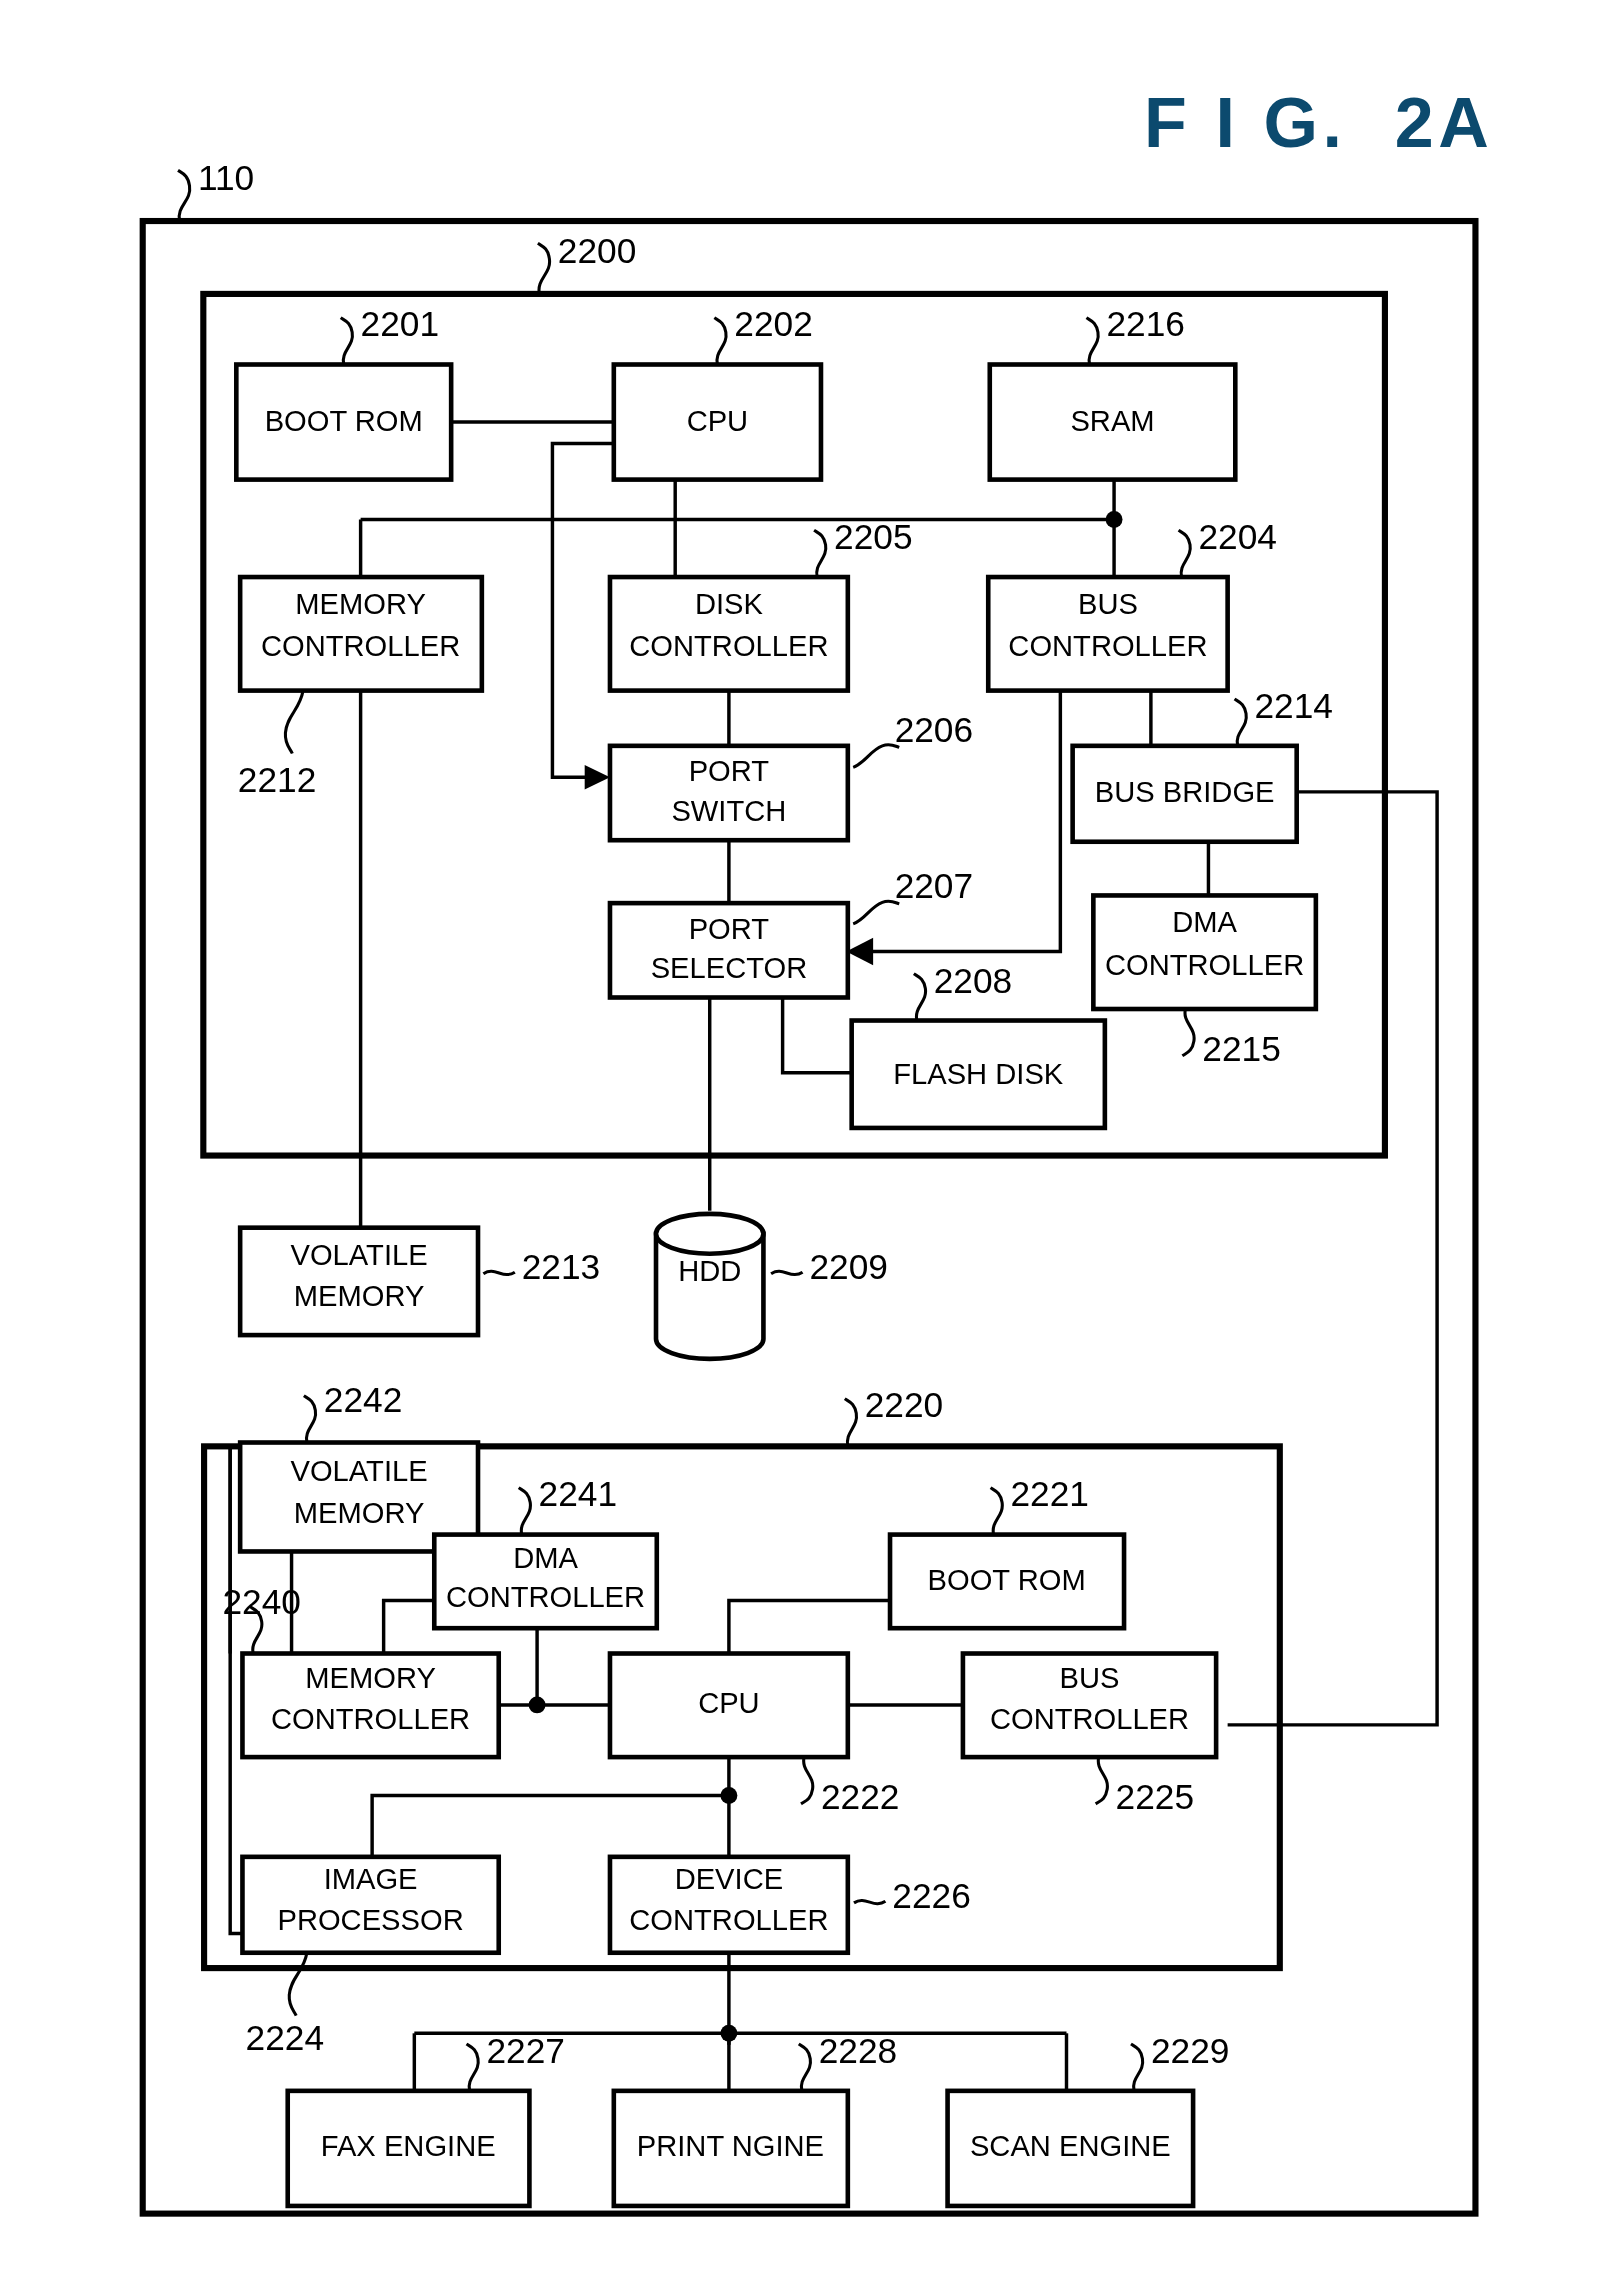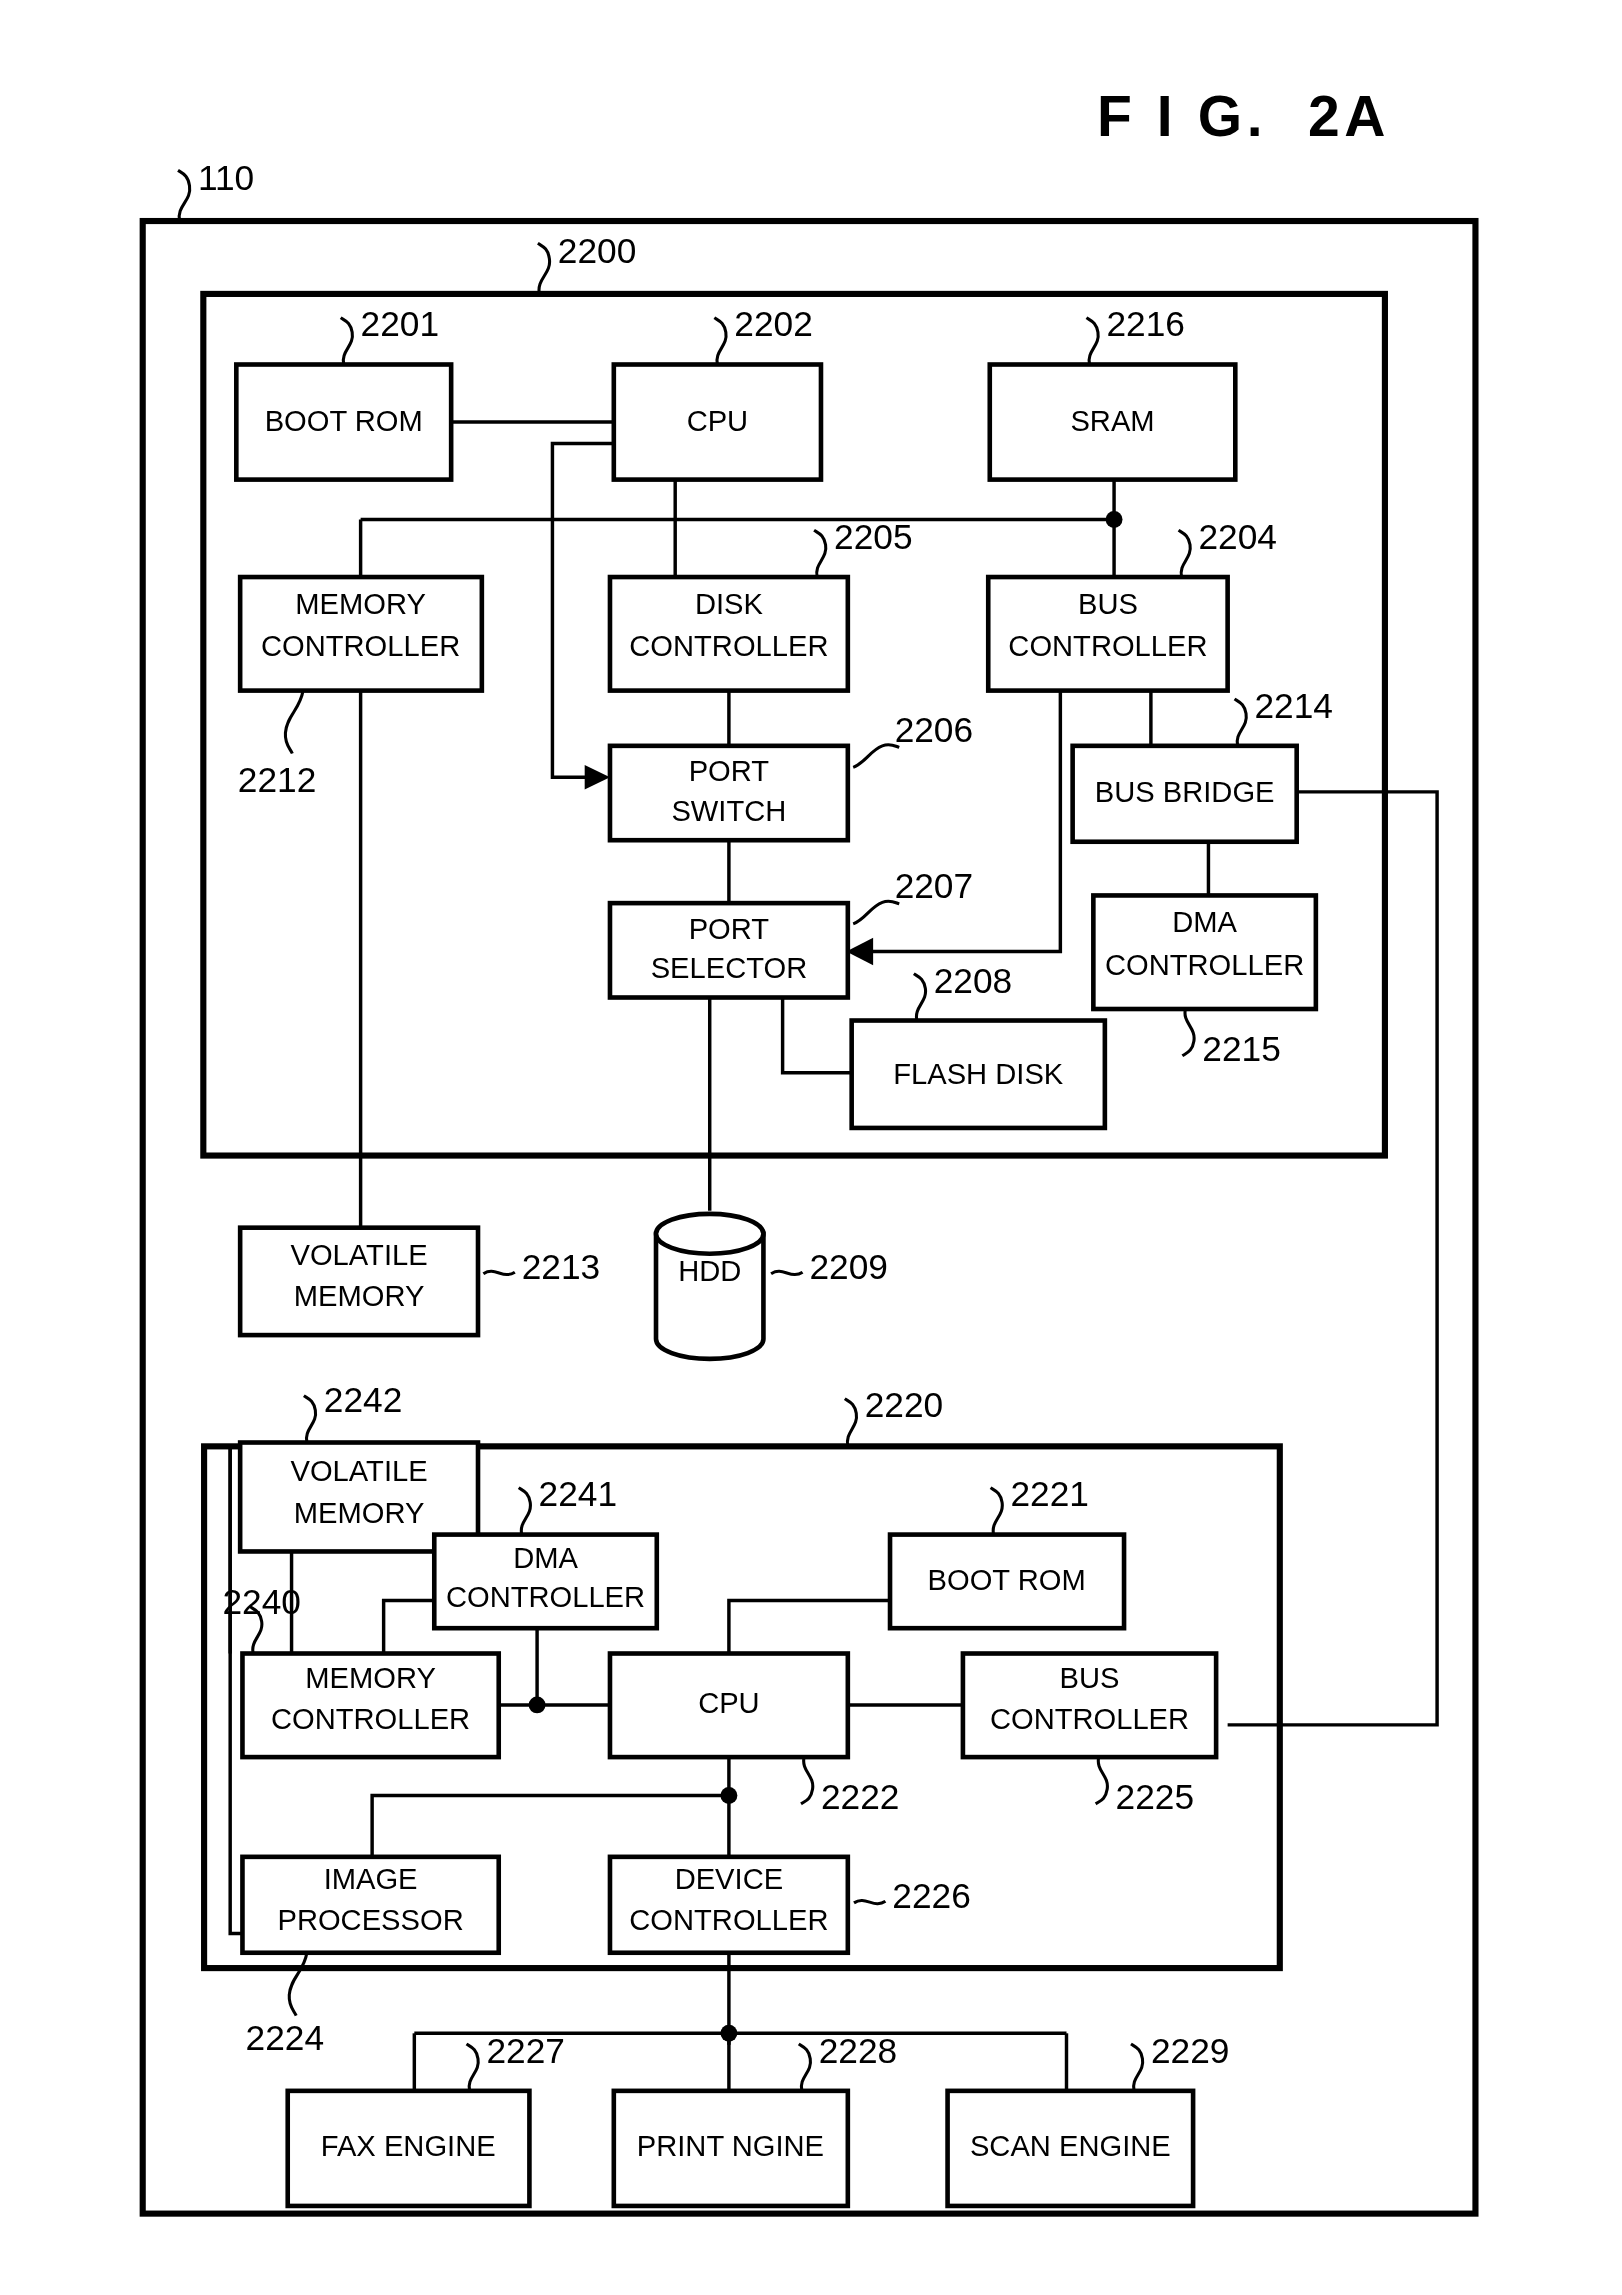--- a/index.html
+++ b/index.html
@@ -1,21 +1,21 @@
 <!DOCTYPE html>
 <html style="font-size:12.3px"><head>
 <meta charset="utf-8">
 <title>FIG. 2A</title>
 <style>
   html,body{margin:0;padding:0;background:#ffffff;}
   body{width:1622px;height:2295px;font-family:"Liberation Sans",sans-serif;}
   #page{position:relative;width:1622px;height:2295px;overflow:hidden;background:#fff;}
   #fig-title{
-    position:absolute;left:1097px;top:83px;
-    font-size:57px;font-weight:bold;letter-spacing:4.6px;color:#000000;
+    position:absolute;left:1144px;top:83px;
+    font-size:70px;font-weight:bold;letter-spacing:4.6px;color:#0c4a6e;
     white-space:pre;
   }
   svg#diagram{position:absolute;left:0;top:0;width:1622px;height:2295px;}
   svg text{font-family:"Liberation Sans",sans-serif;fill:#000;}
   .boxlabel{font-size:38px;text-anchor:middle;dominant-baseline:middle;}
   .reflabel{font-size:46px;text-anchor:start;dominant-baseline:middle;}
   .box{fill:#ffffff;stroke:#000000;stroke-width:6;}
   .frame{fill:none;stroke:#000000;stroke-width:8;}
   .wire{stroke:#000000;stroke-width:4.5;fill:none;}
   .leader{stroke:#000000;stroke-width:4;fill:none;}

